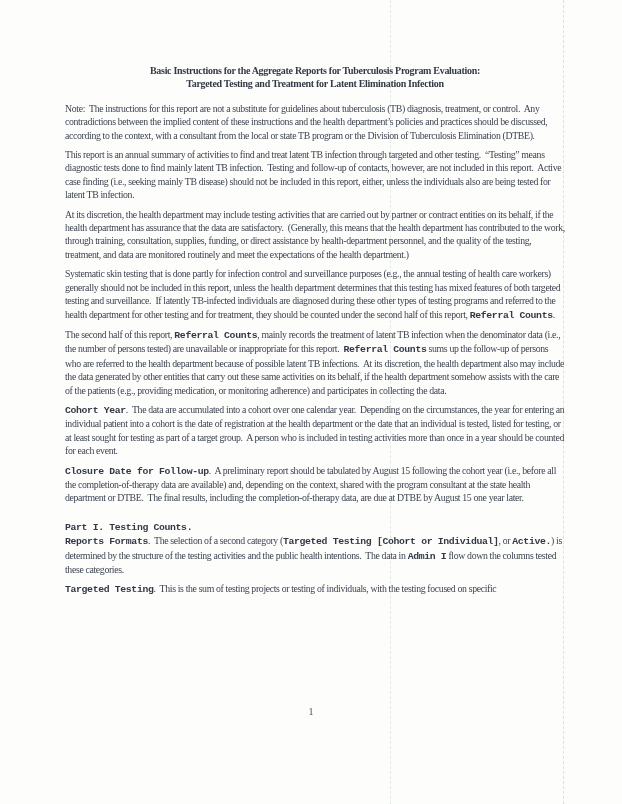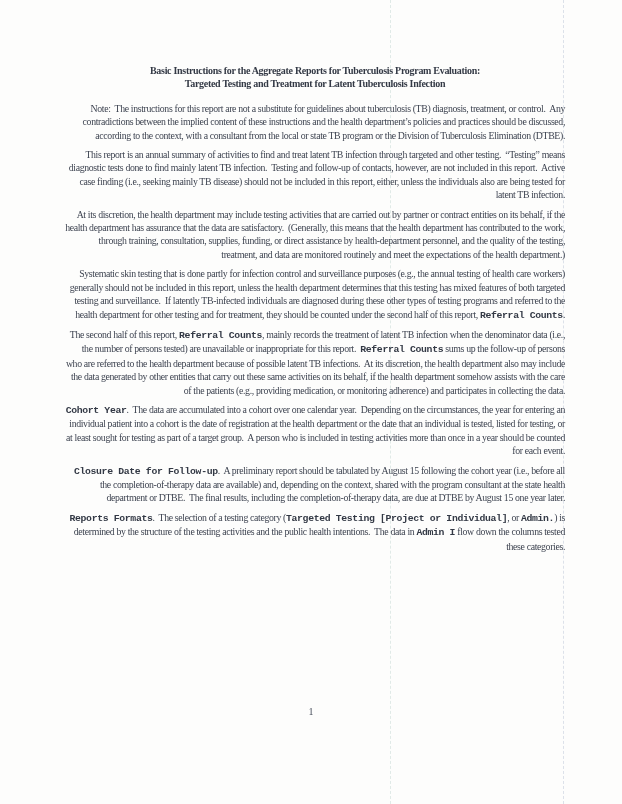--- a/index.html
+++ b/index.html
@@ -33,21 +33,20 @@
     text-align: center;
     font-weight: bold;
     font-size: 10px;
     color: #333945;
     margin: 0 0 11px 0;
     letter-spacing: -0.3px;
   }
   .para {
     margin: 0 0 6px 0;
     white-space: pre-wrap;
-    text-align: right;
   }
   .para b { color: #333945; font-family: Liberation Mono, monospace; }
   .para.space-before { margin-top: 15px; }
   .para.tight { margin-bottom: 0; }
   .page-number {
     position: absolute;
     top: 706px;
     left: 0;
     width: 622px;
     text-align: center;
@@ -59,29 +58,31 @@
 <body>
 
 <div class="page">
 
   <div class="scan-line" style="left:390px;"></div>
   <div class="scan-line right" style="left:563px;"></div>
 
   <div class="content">
     <div class="doc-title">
       <div>Basic Instructions for the Aggregate Reports for Tuberculosis Program Evaluation:</div>
-      <div>Targeted Testing and Treatment for Latent Tuberculosis Infection</div>
+      <div>Targeted Testing and Treatment for Latent Elimination Infection</div>
     </div>
     <div>
         <p class="para"><span>Note:  The instructions for this report are not a substitute for guidelines about tuberculosis (TB) diagnosis, treatment, or control.  Any contradictions between the implied content of these instructions and the health department’s policies and practices should be discussed, according to the context, with a consultant from the local or state TB program or the Division of Tuberculosis Elimination (DTBE).</span></p>
         <p class="para"><span>This report is an annual summary of activities to find and treat latent TB infection through targeted and other testing.  “Testing” means diagnostic tests done to find mainly latent TB infection.  Testing and follow-up of contacts, however, are not included in this report.  Active case finding (i.e., seeking mainly TB disease) should not be included in this report, either, unless the individuals also are being tested for latent TB infection.</span></p>
         <p class="para"><span>At its discretion, the health department may include testing activities that are carried out by partner or contract entities on its behalf, if the health department has assurance that the data are satisfactory.  (Generally, this means that the health department has contributed to the work, through training, consultation, supplies, funding, or direct assistance by health-department personnel, and the quality of the testing, treatment, and data are monitored routinely and meet the expectations of the health department.)</span></p>
         <p class="para"><span>Systematic skin testing that is done partly for infection control and surveillance purposes (e.g., the annual testing of health care workers) generally should not be included in this report, unless the health department determines that this testing has mixed features of both targeted testing and surveillance.  If latently TB-infected individuals are diagnosed during these other types of testing programs and referred to the health department for other testing and for treatment, they should be counted under the second half of this report, </span><b>Referral Counts</b><span>.</span></p>
         <p class="para"><span>The second half of this report, </span><b>Referral Counts</b><span>, mainly records the treatment of latent TB infection when the denominator data (i.e., the number of persons tested) are unavailable or inappropriate for this report.  </span><b>Referral Counts</b><span> sums up the follow-up of persons who are referred to the health department because of possible latent TB infections.  At its discretion, the health department also may include the data generated by other entities that carry out these same activities on its behalf, if the health department somehow assists with the care of the patients (e.g., providing medication, or monitoring adherence) and participates in collecting the data.</span></p>
         <p class="para"><b>Cohort Year</b><span>.  The data are accumulated into a cohort over one calendar year.  Depending on the circumstances, the year for entering an individual patient into a cohort is the date of registration at the health department or the date that an individual is tested, listed for testing, or at least sought for testing as part of a target group.  A person who is included in testing activities more than once in a year should be counted for each event.</span></p>
         <p class="para"><b>Closure Date for Follow-up</b><span>.  A preliminary report should be tabulated by August 15 following the cohort year (i.e., before all the completion-of-therapy data are available) and, depending on the context, shared with the program consultant at the state health department or DTBE.  The final results, including the completion-of-therapy data, are due at DTBE by August 15 one year later.</span></p>
-        <p class="para"><b>Reports Formats</b><span>.  The selection of a testing category (</span><b>Targeted Testing [Project or Individual]</b><span>, or </span><b>Admin.</b><span>) is determined by the structure of the testing activities and the public health intentions.  The data in </span><b>Admin I</b><span> flow down the columns tested these categories.</span></p>
+        <p class="para space-before tight"><b>Part I. Testing Counts.</b></p>
+        <p class="para"><b>Reports Formats</b><span>.  The selection of a second category (</span><b>Targeted Testing [Cohort or Individual]</b><span>, or </span><b>Active.</b><span>) is determined by the structure of the testing activities and the public health intentions.  The data in </span><b>Admin I</b><span> flow down the columns tested these categories.</span></p>
+        <p class="para"><b>Targeted Testing</b><span>.  This is the sum of testing projects or testing of individuals, with the testing focused on specific</span></p>
       </div>
   </div>
 
   <div class="page-number">1</div>
 
 </div>
 
 </body></html>

